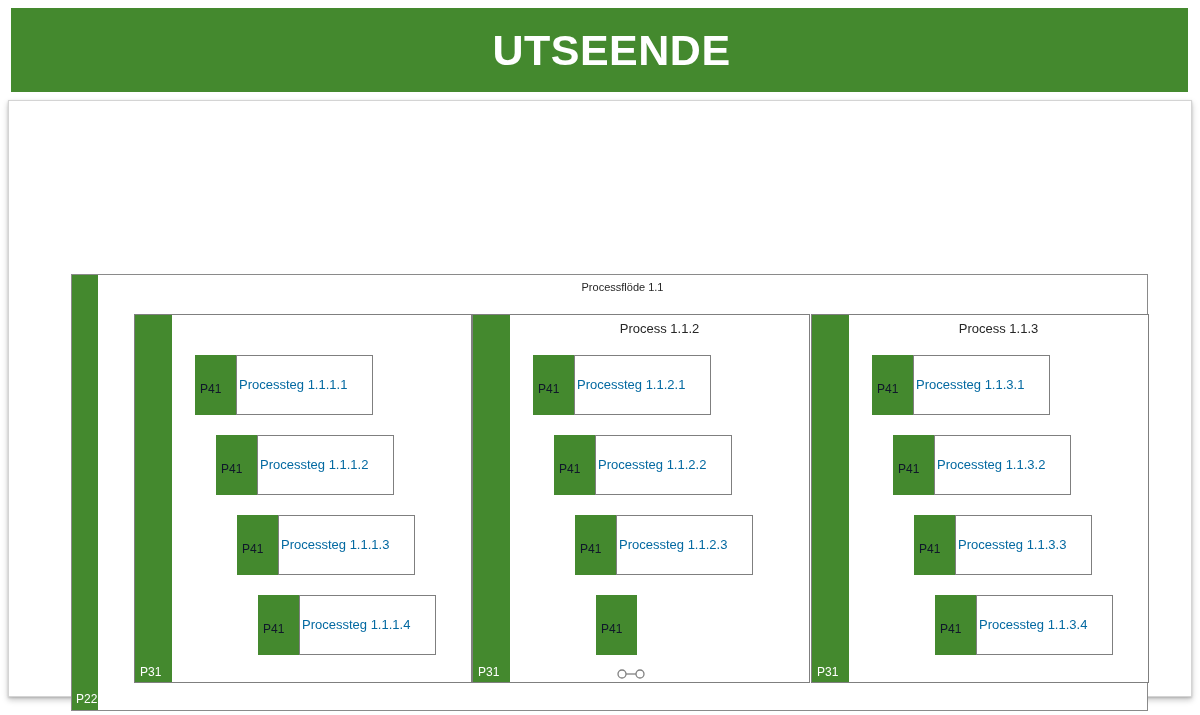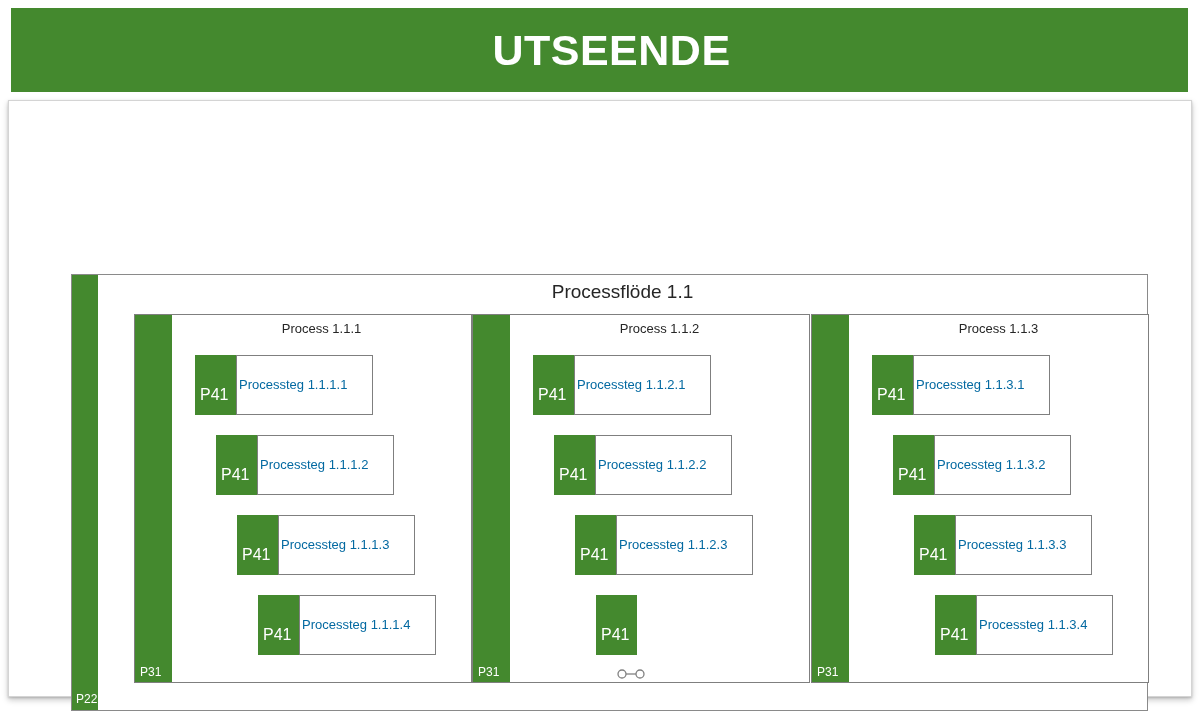--- a/index.html
+++ b/index.html
@@ -77,21 +77,21 @@
     font-size: 12px;
     line-height: 1;
     white-space: nowrap;
   }
   #flow-title {
     position: absolute;
     left: 26px;
     right: 0;
     top: 6px;
     text-align: center;
-    font-size: 19px;
+    font-size: 11px;
     color: #262626;
     line-height: 1.2;
   }
 
   
   .process-box {
     position: absolute;
     top: 39px;
     width: 338px;
     height: 369px;
@@ -143,23 +143,23 @@
     left: 0;
     top: 0;
     width: 41px;
     height: 100%;
     background: #44892E;
     box-sizing: border-box;
   }
   .step-tab-label {
     position: absolute;
     left: 5px;
-    bottom: 12px;
-    color: #ffffff;
-    font-size: 16px;
+    bottom: 20px;
+    color: #0f172a;
+    font-size: 12px;
     line-height: 1;
     white-space: nowrap;
   }
   .step-body {
     position: absolute;
     left: 41px;
     top: 0;
     right: 0;
     height: 100%;
     border: 1px solid #7f7f7f;
@@ -209,21 +209,20 @@
   <div id="flow-container">
     <div id="flow-tab">
       <span id="flow-tab-label">P22</span>
     </div>
     <div id="flow-title">Processflöde 1.1</div>
 
     <div class="process-box" id="process-box-0">
       <div class="process-tab">
         <span class="process-tab-label">P31</span>
       </div>
-      <div class="process-title">Process 1.1.1</div>
 
       <div class="step-row row-0 ind-0">
         <div class="step-tab">
           <span class="step-tab-label">P41</span>
         </div>
         <div class="step-body">
           <span class="step-label">Processteg 1.1.1.1</span>
         </div>
       </div>
 

